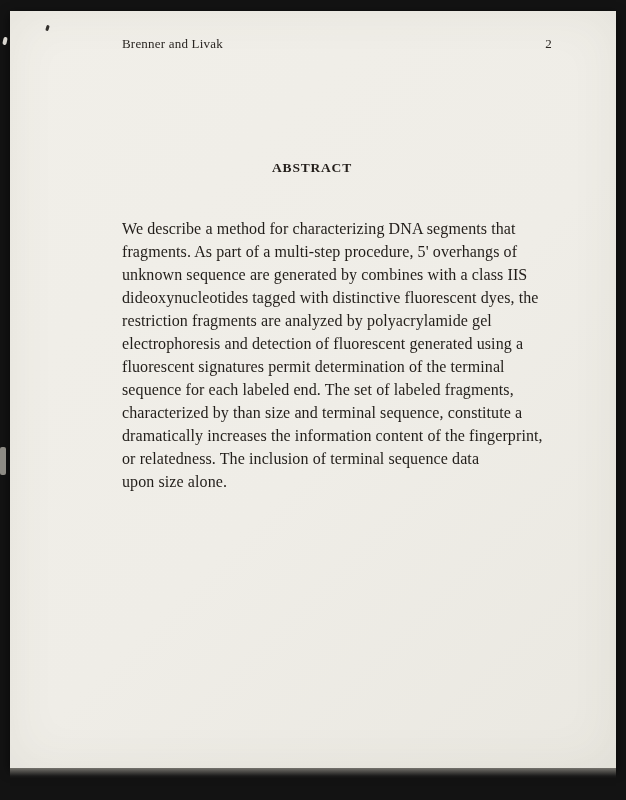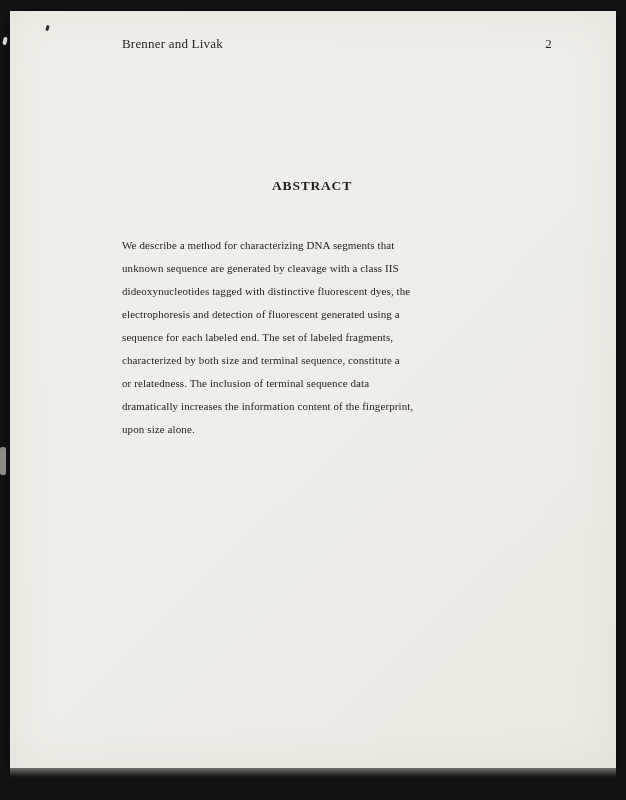--- a/index.html
+++ b/index.html
@@ -16,27 +16,27 @@
   .paper-bottom-shadow{
     position:absolute;left:10px;top:768px;width:606px;height:10px;
     background:linear-gradient(#74726c,#1a1a1a 80%,#131313);
   }
   .page-header{
     position:absolute;left:112px;top:25px;width:430px;
     display:flex;justify-content:space-between;align-items:baseline;
     font-size:13px;color:#2a2622;letter-spacing:0.2px;gap:44px;
   }
   .abstract-title{
-    position:absolute;left:102px;top:167px;width:400px;
+    position:absolute;left:102px;top:149px;width:400px;
     text-align:center;font-weight:bold;font-size:13.5px;
     letter-spacing:0.8px;color:#241f1b;
   }
   .abstract-body{
     position:absolute;left:112px;top:206px;width:400px;
-    font-size:11px;color:#211d19;margin-top:17px;
+    font-size:16px;color:#211d19;
   }
   .body-line{
     height:23px;line-height:23px;white-space:nowrap;
     letter-spacing:0.1px;
   }
   
   .ink-smudge-top{
     position:absolute;left:36px;top:14px;width:3px;height:6px;
     background:#33302c;border-radius:2px;transform:rotate(18deg);
   }
@@ -58,27 +58,30 @@
 
     <div class="page-header">
       <span>Brenner and Livak</span>
       <span>2</span>
     </div>
 
     <div class="abstract-title">ABSTRACT</div>
 
     <div class="abstract-body">
       <div class="body-line">We describe a method for characterizing DNA segments that</div>
-      <div class="body-line">unknown sequence are generated by cleavage with a class IIS</div>
+      <div class="body-line">fragments.  As part of a multi-step procedure, 5' overhangs of</div>
+      <div class="body-line">unknown sequence are generated by combines with a class IIS</div>
       <div class="body-line">dideoxynucleotides tagged with distinctive fluorescent dyes, the</div>
+      <div class="body-line">restriction fragments are analyzed by polyacrylamide gel</div>
       <div class="body-line">electrophoresis and detection of fluorescent generated using a</div>
+      <div class="body-line">fluorescent signatures permit determination of the terminal</div>
       <div class="body-line">sequence for each labeled end.  The set of labeled fragments,</div>
-      <div class="body-line">characterized by both size and terminal sequence, constitute a</div>
+      <div class="body-line">characterized by than size and terminal sequence, constitute a</div>
+      <div class="body-line">dramatically increases the information content of the fingerprint,</div>
       <div class="body-line">or relatedness.  The inclusion of terminal sequence data</div>
-      <div class="body-line">dramatically increases the information content of the fingerprint,</div>
       <div class="body-line">upon size alone.</div>
     </div>
 
     <span class="ink-smudge-top"></span>
   </div>
 
   <div class="paper-bottom-shadow"></div>
   <span class="ink-smudge-border"></span>
   <span class="edge-light-leak"></span>
 

